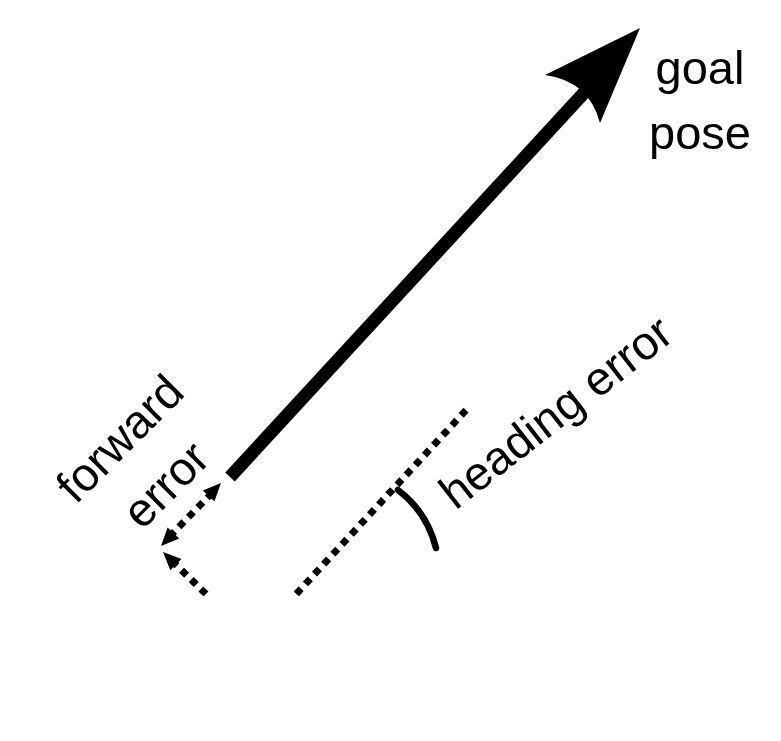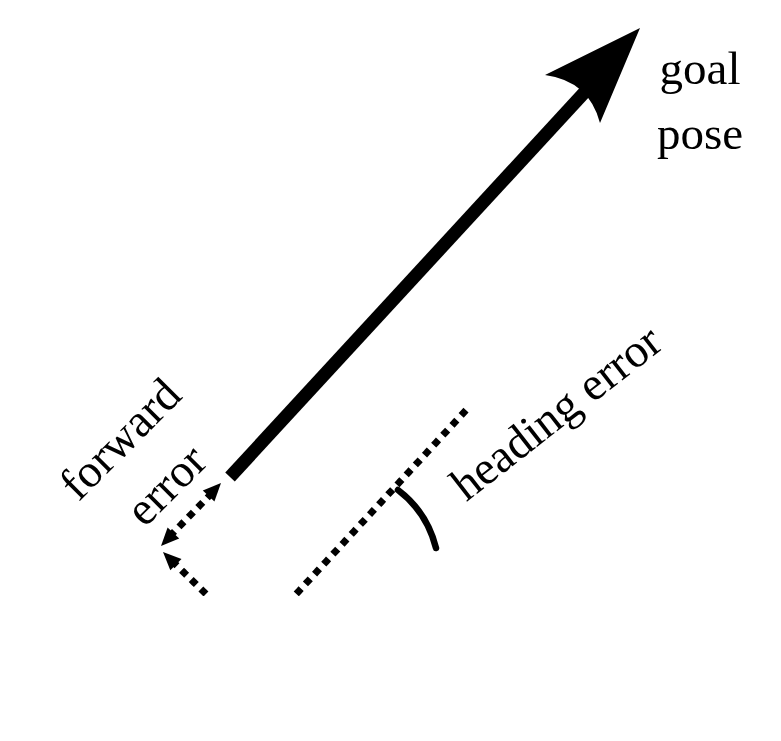--- a/index.html
+++ b/index.html
@@ -5,21 +5,21 @@
   :root { --ink: #000000; --bg: #ffffff; }
   * { box-sizing: border-box; }
   html, body { margin: 0; padding: 0; background: var(--bg); }
   .canvas {
     position: relative;
     width: 781px;
     height: 596px;
     background: var(--bg);
     color: var(--ink);
     overflow: hidden;
-    font-family: Liberation Serif, serif;
+    font-family: Liberation Sans, sans-serif;
   }
   .gfx { position: absolute; left: 0; top: 0; }
   .label {
     position: absolute;
     font-size: 47px;
     line-height: 1.38;
     color: var(--ink);
     text-align: center;
     white-space: nowrap;
   }

